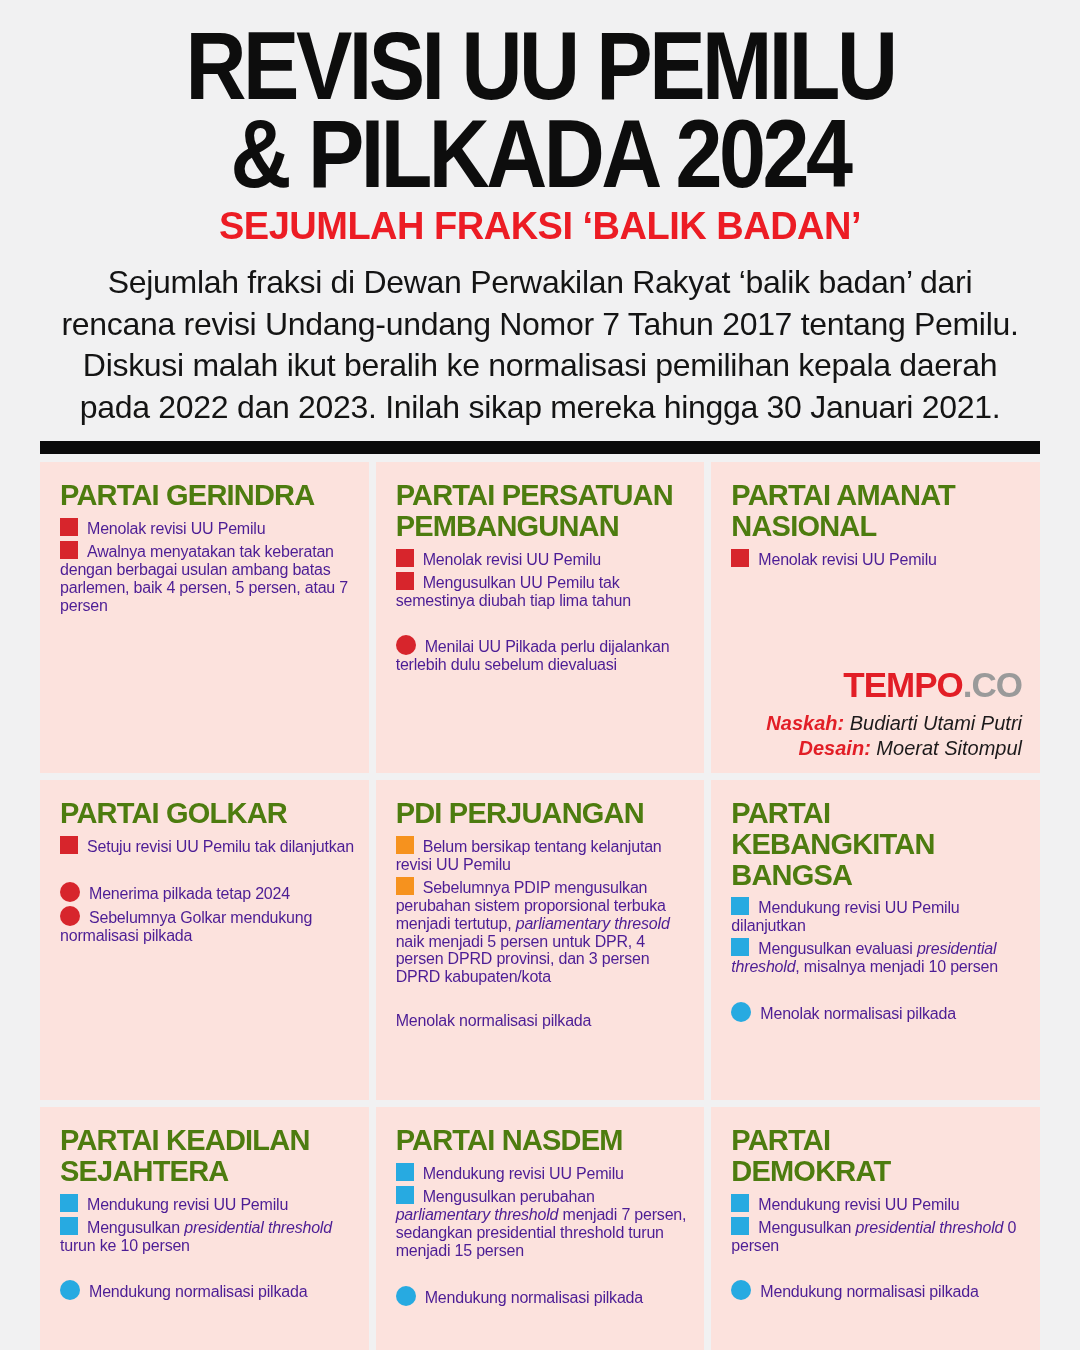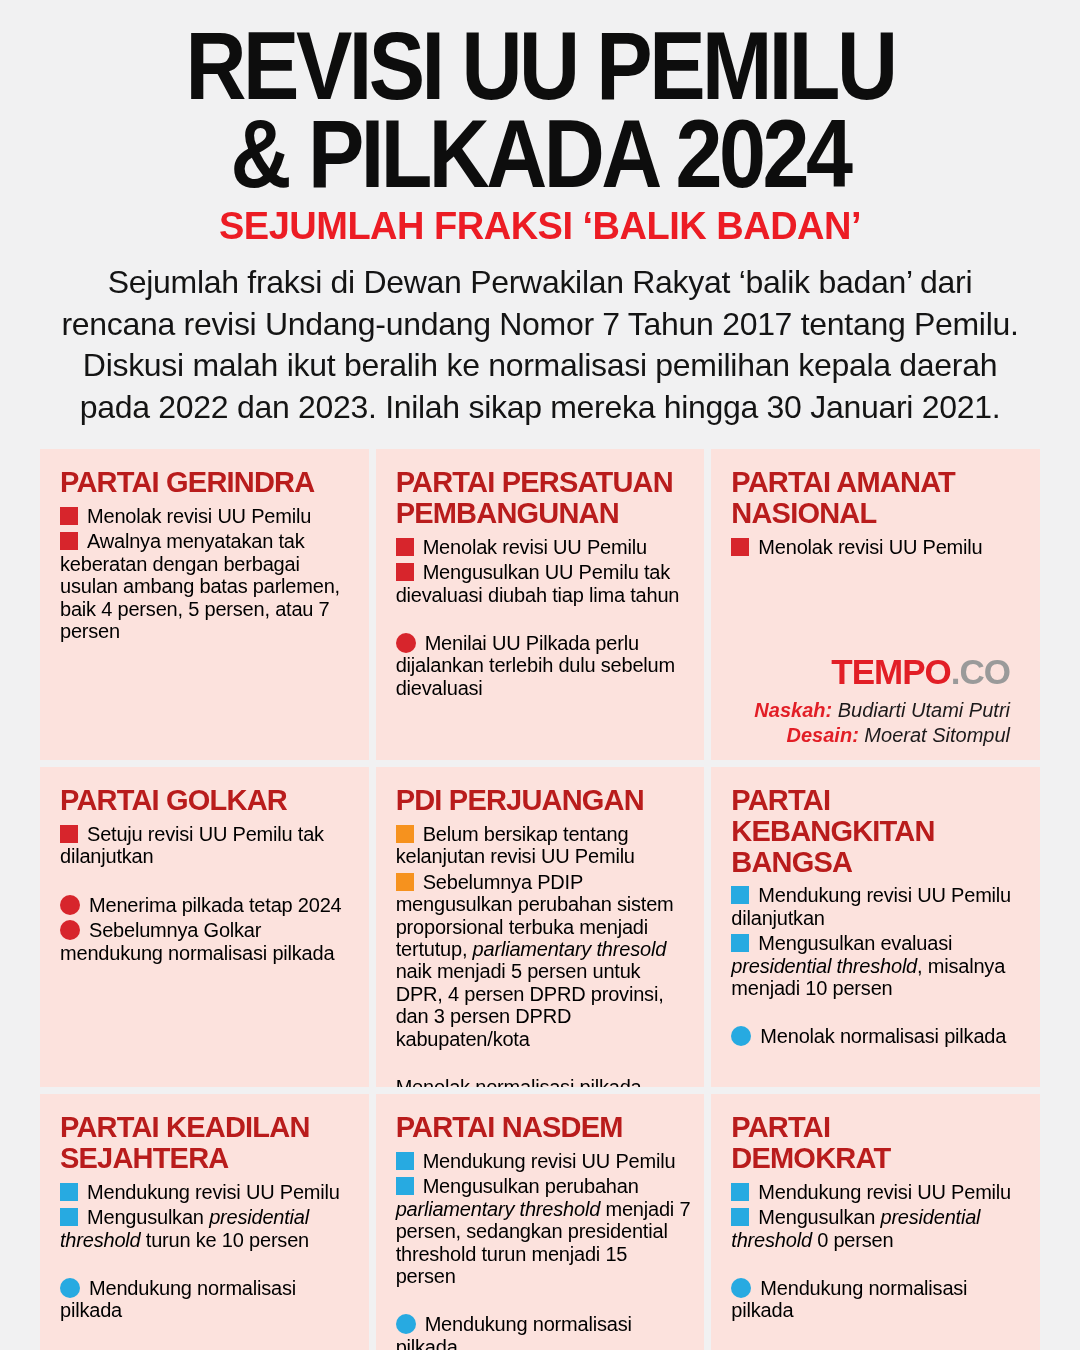--- a/index.html
+++ b/index.html
@@ -44,32 +44,32 @@
     background:transparent;
   }
   .card {
     background:var(--card_bg, #fce2dd);
     padding:18px 13px 0 20px;
     overflow:hidden;
     position:relative;
   }
   .card-title {
     font-size:29px; line-height:1.06; font-weight:bold;
-    letter-spacing:-0.8px; color:#b91c1c;
+    letter-spacing:-0.8px; color:#4d7c0f;
     white-space:pre-line;
     margin-bottom:7px;
   }
-  .item { font-size:20px; line-height:1.12; letter-spacing:-0.2px; margin-bottom:3px; color:#000000; }
+  .item { font-size:16px; line-height:1.12; letter-spacing:-0.2px; margin-bottom:3px; color:#4c1d95; }
   .item.gap { margin-top:26px; }
   .bullet { display:inline-block; margin-right:9px; vertical-align:-2px; }
   .bullet.square { width:18px; height:18px; }
   .bullet.circle { width:20px; height:20px; border-radius:50%; vertical-align:-3px; }
 
   
-  .credits { position:absolute; right:30px; bottom:12px; text-align:right; }
+  .credits { position:absolute; right:18px; bottom:12px; text-align:right; }
   .logo { font-size:35px; font-weight:bold; letter-spacing:-1px; margin-bottom:6px; }
   .logo-main { color:var(--tempo_red, #e21e26); }
   .logo-suffix { color:var(--tempo_gray, #9a9a9a); }
   .credit-line { font-size:20px; font-style:italic; line-height:1.25; color:#1c1a1b; }
   .credit-label { color:var(--tempo_red, #e21e26); font-weight:bold; }
 </style>
 </head>
 <body>
 
 <div class="page">
@@ -90,21 +90,21 @@
           <p class="item"><span class="bullet square" style="background: rgb(215, 37, 44);"></span><span>Menolak revisi UU Pemilu</span></p>
           <p class="item"><span class="bullet square" style="background: rgb(215, 37, 44);"></span><span>Awalnya menyatakan tak keberatan dengan berbagai usulan ambang batas parlemen, baik 4 persen, 5 persen, atau 7 persen</span></p>
         </div>
   </section>
 
   <section class="card">
     <h2 class="card-title">PARTAI PERSATUAN
 PEMBANGUNAN</h2>
     <div class="items">
           <p class="item"><span class="bullet square" style="background: rgb(215, 37, 44);"></span><span>Menolak revisi UU Pemilu</span></p>
-          <p class="item"><span class="bullet square" style="background: rgb(215, 37, 44);"></span><span>Mengusulkan UU Pemilu tak dievaluasi diubah tiap lima tahun</span></p>
+          <p class="item"><span class="bullet square" style="background: rgb(215, 37, 44);"></span><span>Mengusulkan UU Pemilu tak semestinya diubah tiap lima tahun</span></p>
           <p class="item gap"><span class="bullet circle" style="background: rgb(215, 37, 44);"></span><span>Menilai UU Pilkada perlu dijalankan terlebih dulu sebelum dievaluasi</span></p>
         </div>
   </section>
 
   <section class="card">
     <h2 class="card-title">PARTAI AMANAT
 NASIONAL</h2>
     <div class="items">
           <p class="item"><span class="bullet square" style="background: rgb(215, 37, 44);"></span><span>Menolak revisi UU Pemilu</span></p>
         </div>

